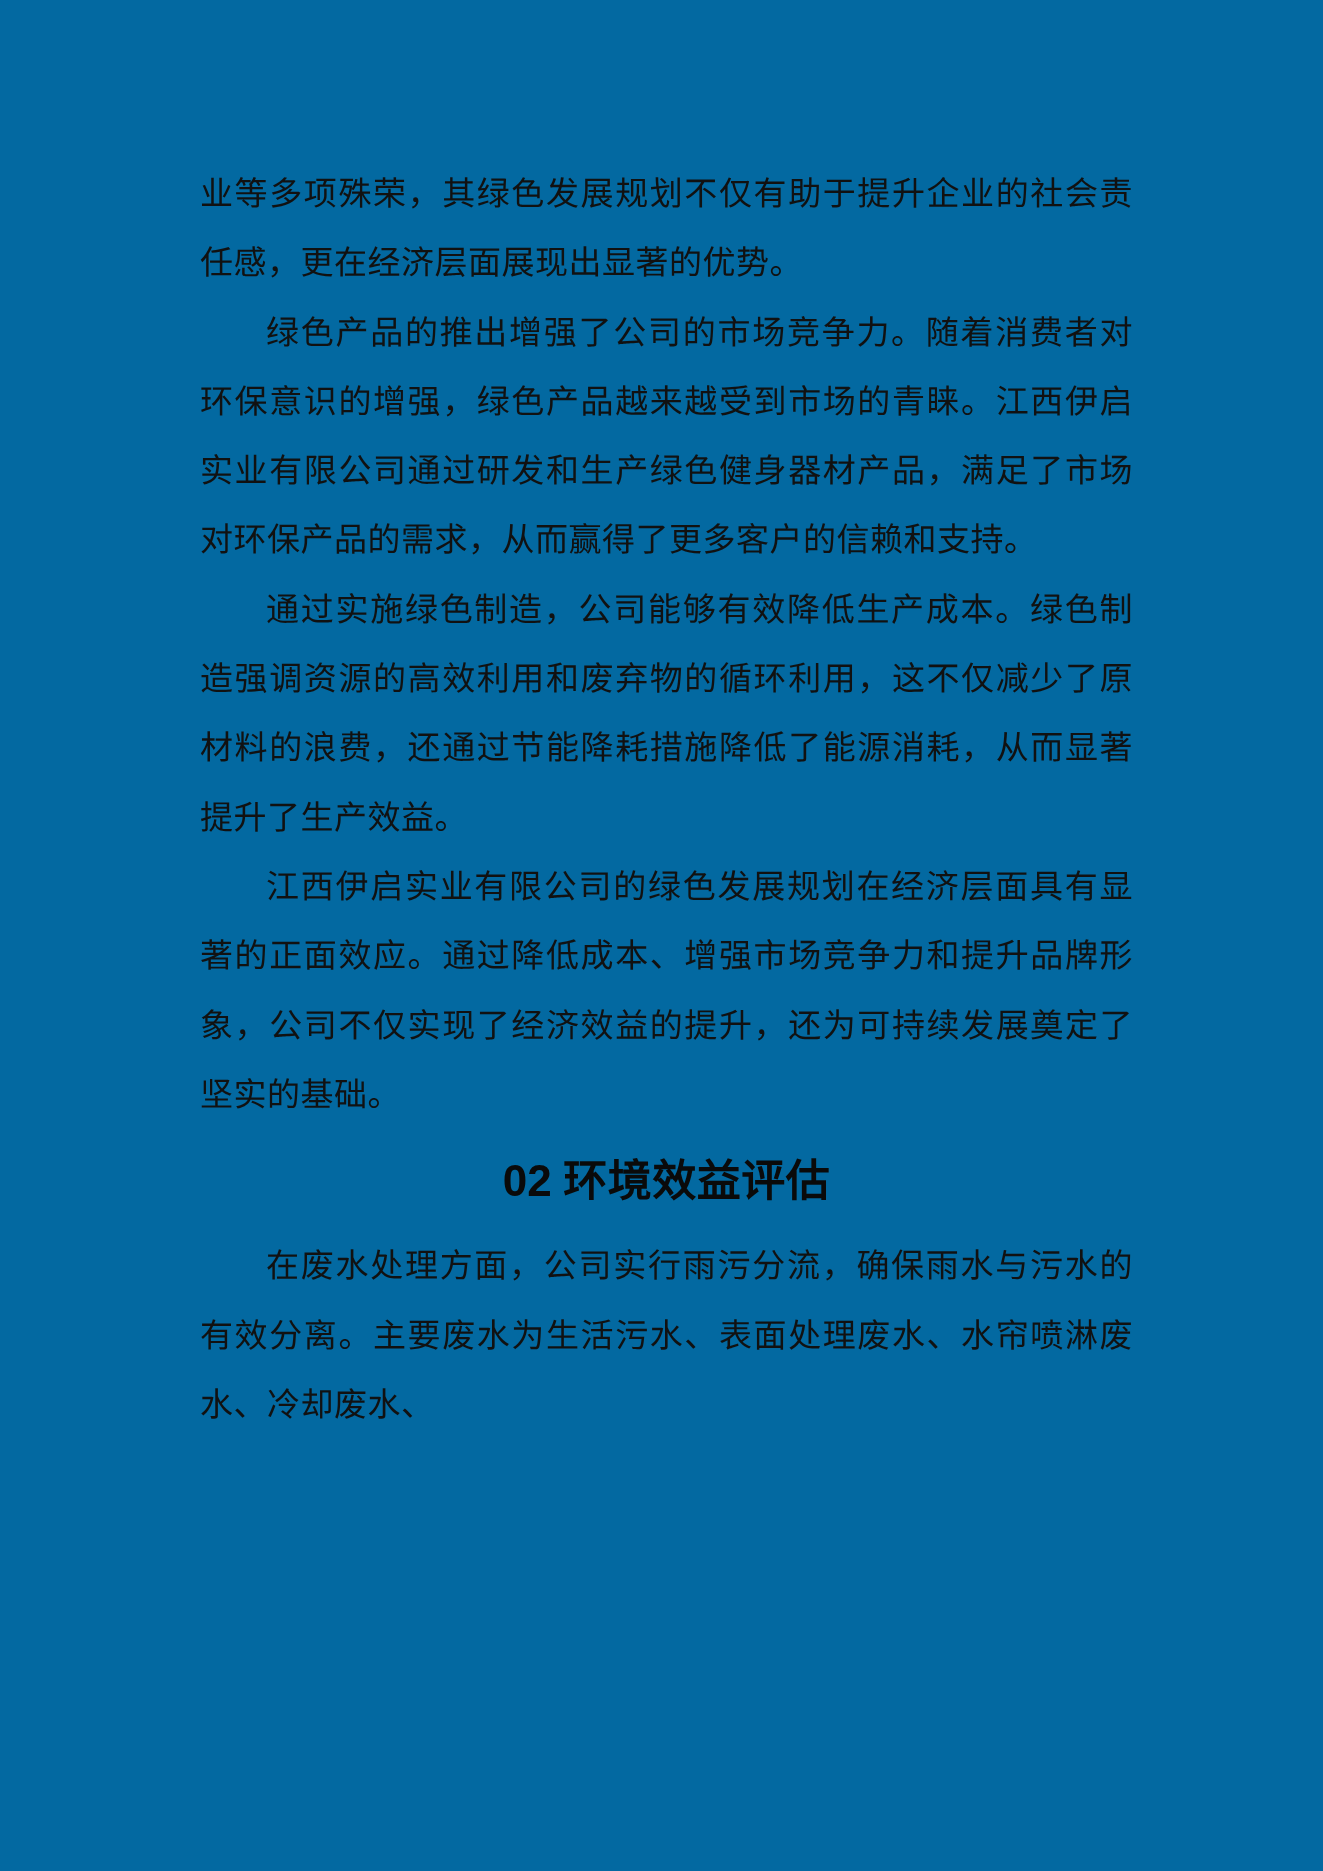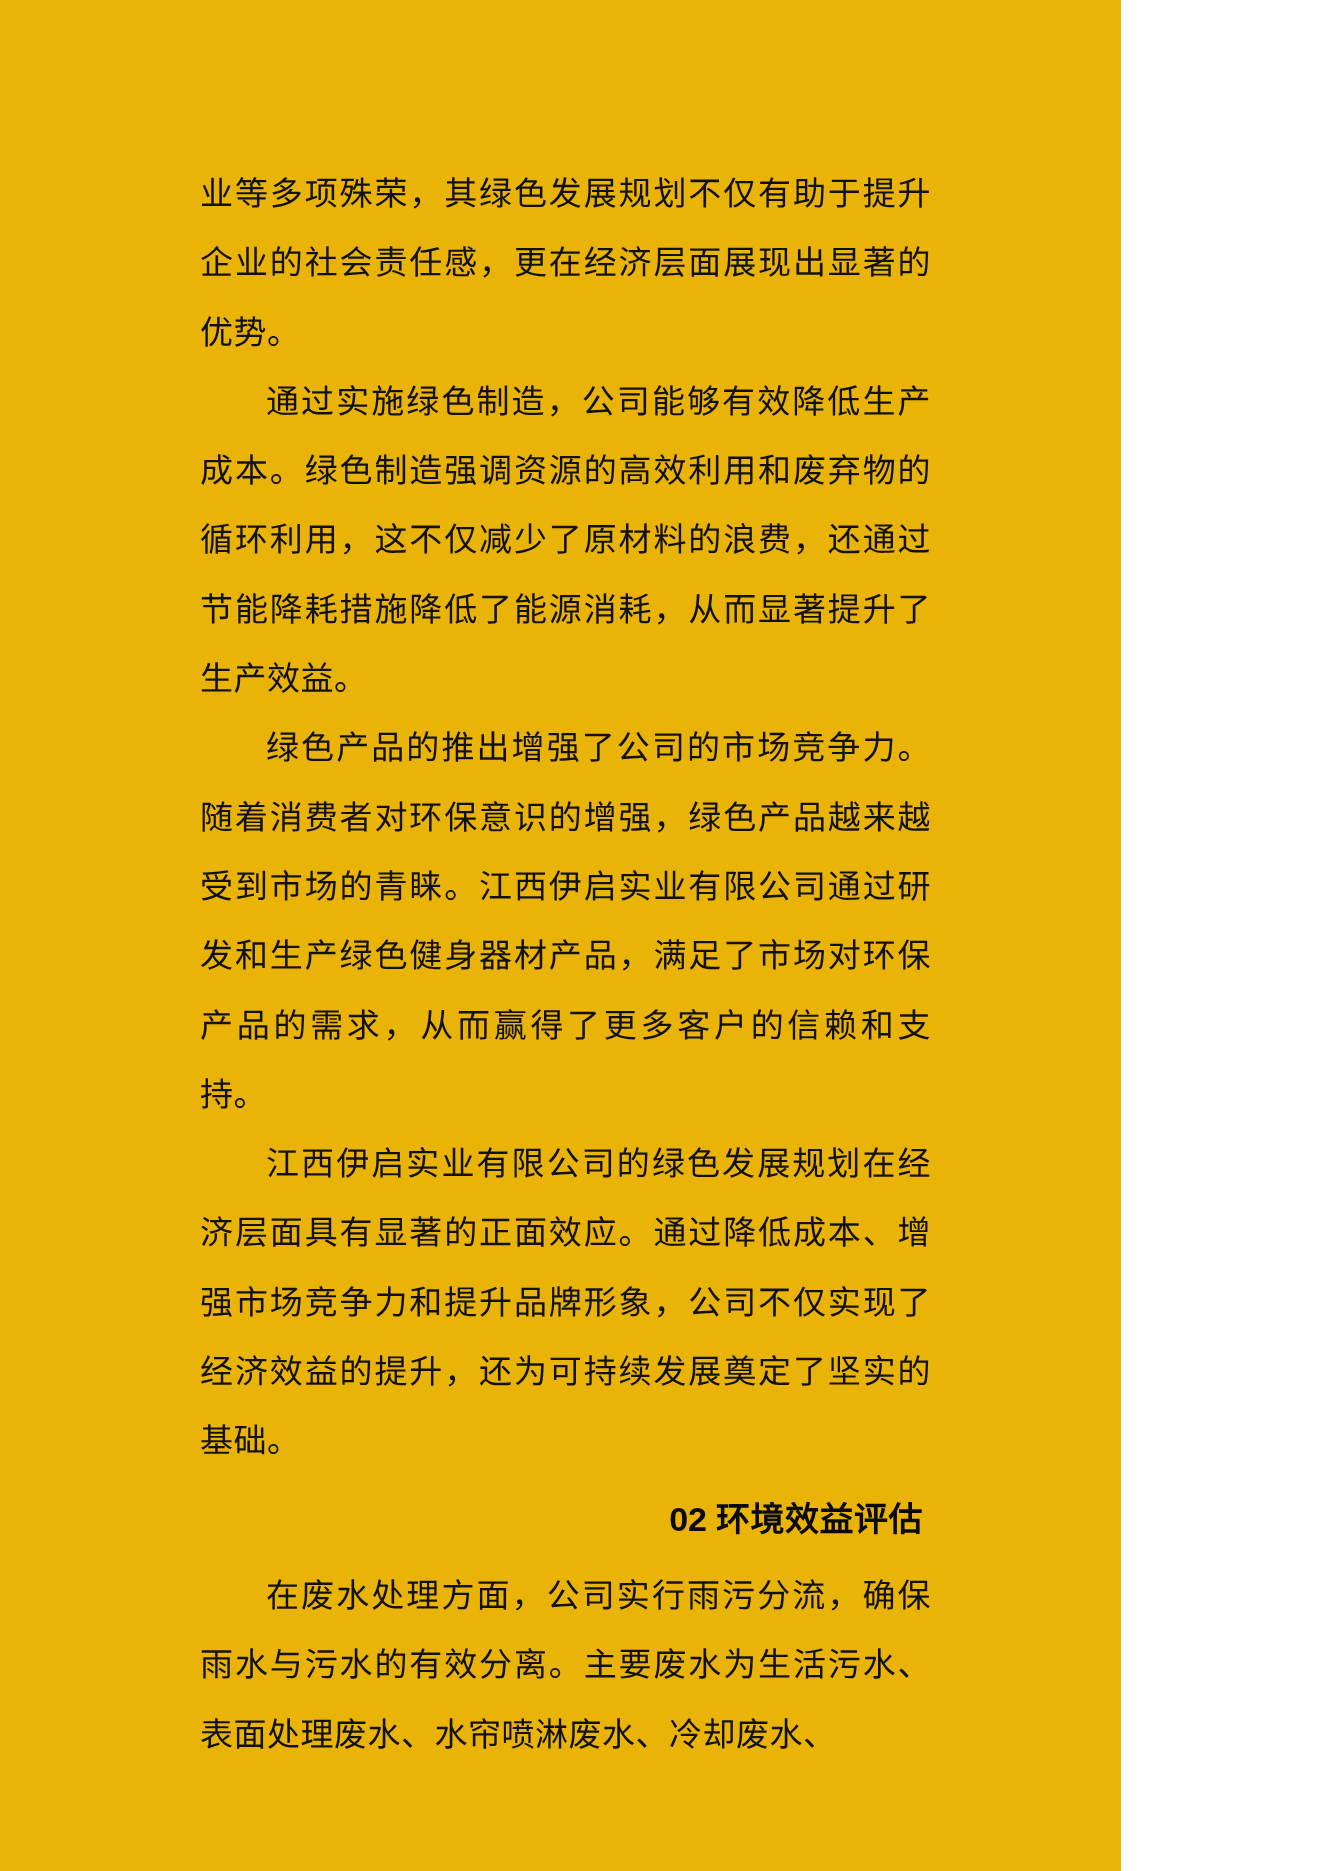--- a/index.html
+++ b/index.html
@@ -8,58 +8,58 @@
     background: #ffffff;
   }
   body {
     width: 1323px;
     height: 1871px;
     overflow: hidden;
     font-family: "Liberation Serif", "DejaVu Serif", serif;
   }
   .page {
     box-sizing: border-box;
-    width: 1121px;
+    width: 1323px;
     height: 1871px;
-    background: #eab308;
+    background: #0369a1;
     padding: 160px 190px 0 200px;
   }
   .doc-body {
     color: #111111;
     font-size: 33px;
     line-height: 69.3px;
     letter-spacing: 0.5px;
   }
   .para {
     margin: 0;
     text-align: justify;
     text-justify: inter-ideograph;
   }
   .para.indent {
     text-indent: 2em;
   }
   h2.section-heading {
-    margin: 8px;
-    font-size: 34px;
+    margin: 16px;
+    font-size: 44px;
     line-height: 69.3px;
     font-weight: bold;
     color: #0a0a0a;
-    text-align: right;
+    text-align: center;
   }
   .hnum {
     font-family: "Liberation Sans", "DejaVu Sans", sans-serif;
     font-weight: bold;
     letter-spacing: 0;
   }
 </style>
 </head>
 <body>
 
 <main class="page">
   <div class="doc-body" id="doc-body">
       <p class="para">业等多项殊荣，其绿色发展规划不仅有助于提升企业的社会责任感，更在经济层面展现出显著的优势。</p>
+      <p class="para indent">绿色产品的推出增强了公司的市场竞争力。随着消费者对环保意识的增强，绿色产品越来越受到市场的青睐。江西伊启实业有限公司通过研发和生产绿色健身器材产品，满足了市场对环保产品的需求，从而赢得了更多客户的信赖和支持。</p>
       <p class="para indent">通过实施绿色制造，公司能够有效降低生产成本。绿色制造强调资源的高效利用和废弃物的循环利用，这不仅减少了原材料的浪费，还通过节能降耗措施降低了能源消耗，从而显著提升了生产效益。</p>
-      <p class="para indent">绿色产品的推出增强了公司的市场竞争力。随着消费者对环保意识的增强，绿色产品越来越受到市场的青睐。江西伊启实业有限公司通过研发和生产绿色健身器材产品，满足了市场对环保产品的需求，从而赢得了更多客户的信赖和支持。</p>
       <p class="para indent">江西伊启实业有限公司的绿色发展规划在经济层面具有显著的正面效应。通过降低成本、增强市场竞争力和提升品牌形象，公司不仅实现了经济效益的提升，还为可持续发展奠定了坚实的基础。</p>
       <h2 class="section-heading"><span class="hnum">02</span> <span>环境效益评估</span></h2>
       <p class="para indent">在废水处理方面，公司实行雨污分流，确保雨水与污水的有效分离。主要废水为生活污水、表面处理废水、水帘喷淋废水、冷却废水、</p>
     </div>
 </main>
 
 </body></html>

